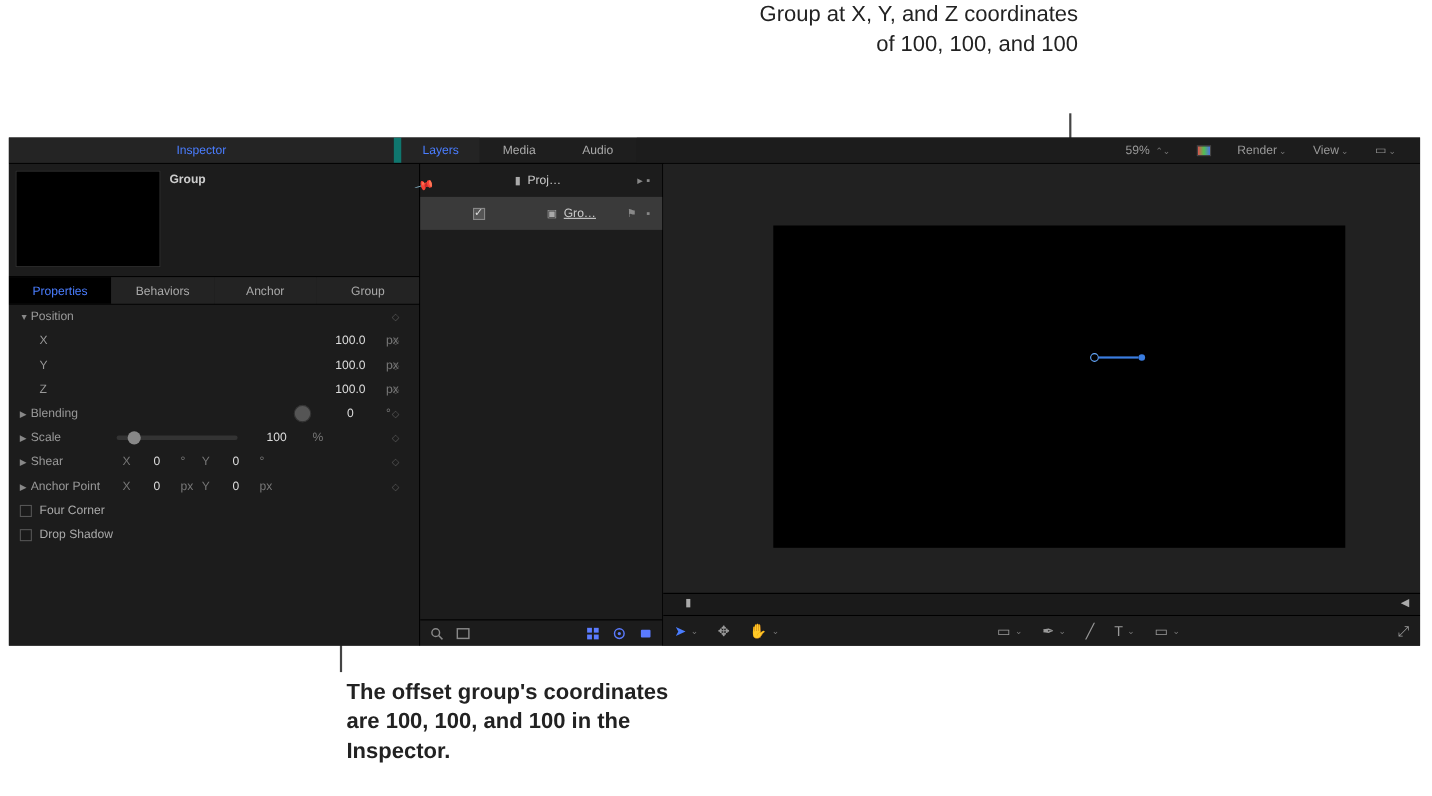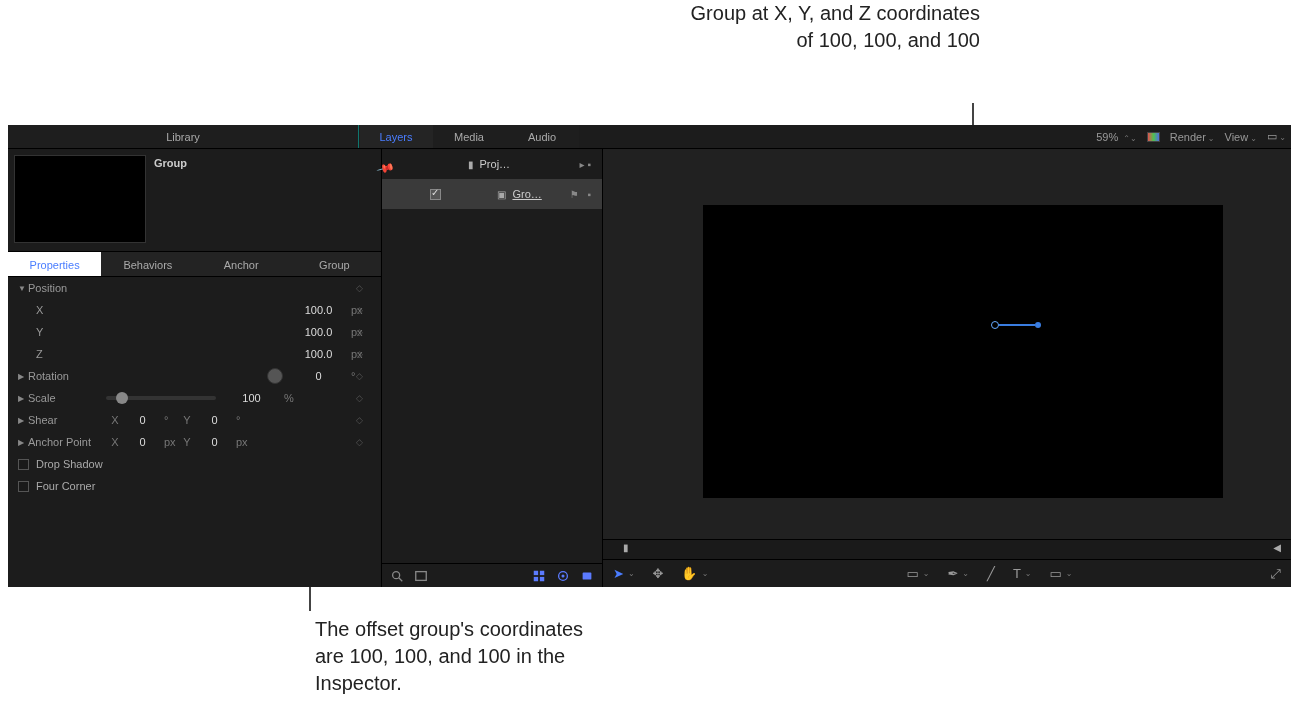--- a/index.html
+++ b/index.html
@@ -1,47 +1,47 @@
 <!DOCTYPE html>
 <html><head>
 <meta charset="utf-8">
 <style>
   * { box-sizing: border-box; margin: 0; padding: 0; font-family: -apple-system, "Helvetica Neue", Arial, sans-serif; }
   body { background: #fff; width: 1302px; height: 724px; position: relative; }
   .callout-top { position: absolute; top: 0; left: 670px; width: 310px; font-size: 20px; color: #222; text-align: right; line-height: 1.35; }
-  .callout-bottom { position: absolute; top: 616px; left: 315px; width: 300px; font-size: 20px; color: #222; line-height: 1.35; }
+  .callout-bottom { position: absolute; top: 616px; left: 315px; width: 300px; font-size: 20px; color: #222; line-height: 1.35; font-weight: bold; }
   .app-window { position: absolute; top: 125px; left: 8px; width: 1283px; height: 462px; background: #1a1a1a; font-size: 11px; color: #aaa; display: flex; flex-direction: column; overflow: hidden; }
 
   
   .top-tabs { display: flex; height: 24px; border-bottom: 1px solid #000; background: #1e1e1e; }
   .top-tabs .tab { text-align: center; line-height: 24px; cursor: default; }
   .top-tabs .left-tabs { display:flex; width: 350px; }
   .top-tabs .left-tabs .tab { flex:1; }
-  .top-tabs .mid-tabs { display:flex; width: 221px; border-left:1px solid #0f766e;justify-content:center;}
+  .top-tabs .mid-tabs { display:flex; width: 221px; border-left:7px solid #0f766e;}
   .top-tabs .mid-tabs .tab { width: 73px; }
-  .top-tabs .spacer { flex:1; background:#1c1c1c; display:flex; justify-content:flex-end; align-items:center; padding-right:5px; gap:10px;}
+  .top-tabs .spacer { flex:1; background:#1c1c1c; display:flex; justify-content:flex-end; align-items:center; padding-right:22px; gap:24px;}
   .top-tabs .tab.active { color: #4a7dff; background:#242424;}
   .top-tabs .spacer .ctrl { color:#999; font-size:11px; }
 
   
   .columns { display:flex; flex:1; min-height:0; }
   .inspector-col { width:374px; background:#1c1c1c; display:flex; flex-direction:column; border-right:1px solid #000;}
   .layers-col { width:221px; background:#1c1c1c; display:flex; flex-direction:column; border-right:1px solid #000;}
   .canvas-col { flex:1; background:#202020; display:flex; flex-direction:column; }
 
   
   .insp-head { display:flex; padding:6px; gap:8px; height:102px; }
   .preview-thumb { width:132px; height:88px; background:#000; border:1px solid #333;}
   .insp-title { flex:1; font-weight:600; color:#ccc; padding-top:2px; display:flex; justify-content:space-between;}
   .pin-icon { font-size:12px; color:#888; transform:rotate(30deg); }
 
   
   .insp-tabs { display:flex; height:26px; border-top:1px solid #000; border-bottom:1px solid #000;}
   .insp-tabs .tab { flex:1; text-align:center; line-height:26px; background:#232323;}
-  .insp-tabs .tab.active { color:#4a7dff; background:#ffffff;}
+  .insp-tabs .tab.active { color:#4a7dff; background:#000000;}
 
   
   .insp-body { flex:1; overflow:hidden; }
   .section-head { padding:6px 10px; color:#bbb; background:#181818; font-size:11px;}
   .row { display:flex; align-items:center; height:22px; padding:0 10px; position:relative;}
   .row .disclosure { width:10px; color:#888; font-size:8px;}
   .row .label { flex:0 0 78px; color:#999;}
   .row .sublabel { flex:0 0 18px; color:#777; text-align:center;}
   .row .val { width:62px; text-align:center; color:#ddd; padding-right:3px;}
   .row .unit { width:20px; color:#777;}
@@ -94,21 +94,21 @@
 <body>
 
 <div class="callout-top">Group at X, Y, and Z coordinates of 100, 100, and 100</div>
 <div class="line-top"></div>
 <div class="callout-bottom">The offset group's coordinates are 100, 100, and 100 in the Inspector.</div>
 <div class="line-bot-v"></div>
 
 <div class="app-window">
   <div class="top-tabs">
     <div class="left-tabs">
-      <div class="tab">Library</div>
+      <div class="tab active">Inspector</div>
     </div>
     <div class="mid-tabs">
       <div class="tab active">Layers</div>
       <div class="tab">Media</div>
       <div class="tab">Audio</div>
     </div>
     <div class="spacer">
       <span class="ctrl"><span>59%</span> <span class="caret">⌃⌄</span></span>
       <span class="ctrl swatch"></span>
       <span class="ctrl"><span>Render</span><span class="caret">⌄</span></span>
@@ -161,21 +161,21 @@
           <span class="disclosure"></span>
           <span class="label" style="padding-left:8px;">Z</span>
           <span style="flex:1"></span>
           <span class="val">100.0</span>
           <span class="unit">px</span>
           <span class="kf">◇</span>
         </div>
 
         <div class="row">
           <span class="disclosure">▶</span>
-          <span class="label">Rotation</span>
+          <span class="label">Blending</span>
           <span style="flex:1"></span>
           <span class="dial"></span>
           <span class="val">0</span>
           <span class="unit">°</span>
           <span class="kf">◇</span>
         </div>
 
         <div class="row">
           <span class="disclosure">▶</span>
           <span class="label">Scale</span>
@@ -206,25 +206,25 @@
           <span class="val" style="width:40px;">0</span>
           <span class="unit" style="width:14px;">px</span>
           <span class="sublabel">Y</span>
           <span class="val" style="width:40px;">0</span>
           <span class="unit" style="width:14px;">px</span>
           <span class="kf">◇</span>
         </div>
 
         <div class="row">
           <div class="chk"></div>
+          <span>Four Corner</span>
+        </div>
+        <div class="row">
+          <div class="chk"></div>
           <span>Drop Shadow</span>
-        </div>
-        <div class="row">
-          <div class="chk"></div>
-          <span>Four Corner</span>
         </div>
       </div>
     </div>
 
     <div class="layers-col">
       <div class="layer-row level1">
         <span style="width:60px;"></span>
         <span class="doc-icon">▮</span>
         <span class="name">Proj…</span>
         <span class="right-icons">▸▪</span>

